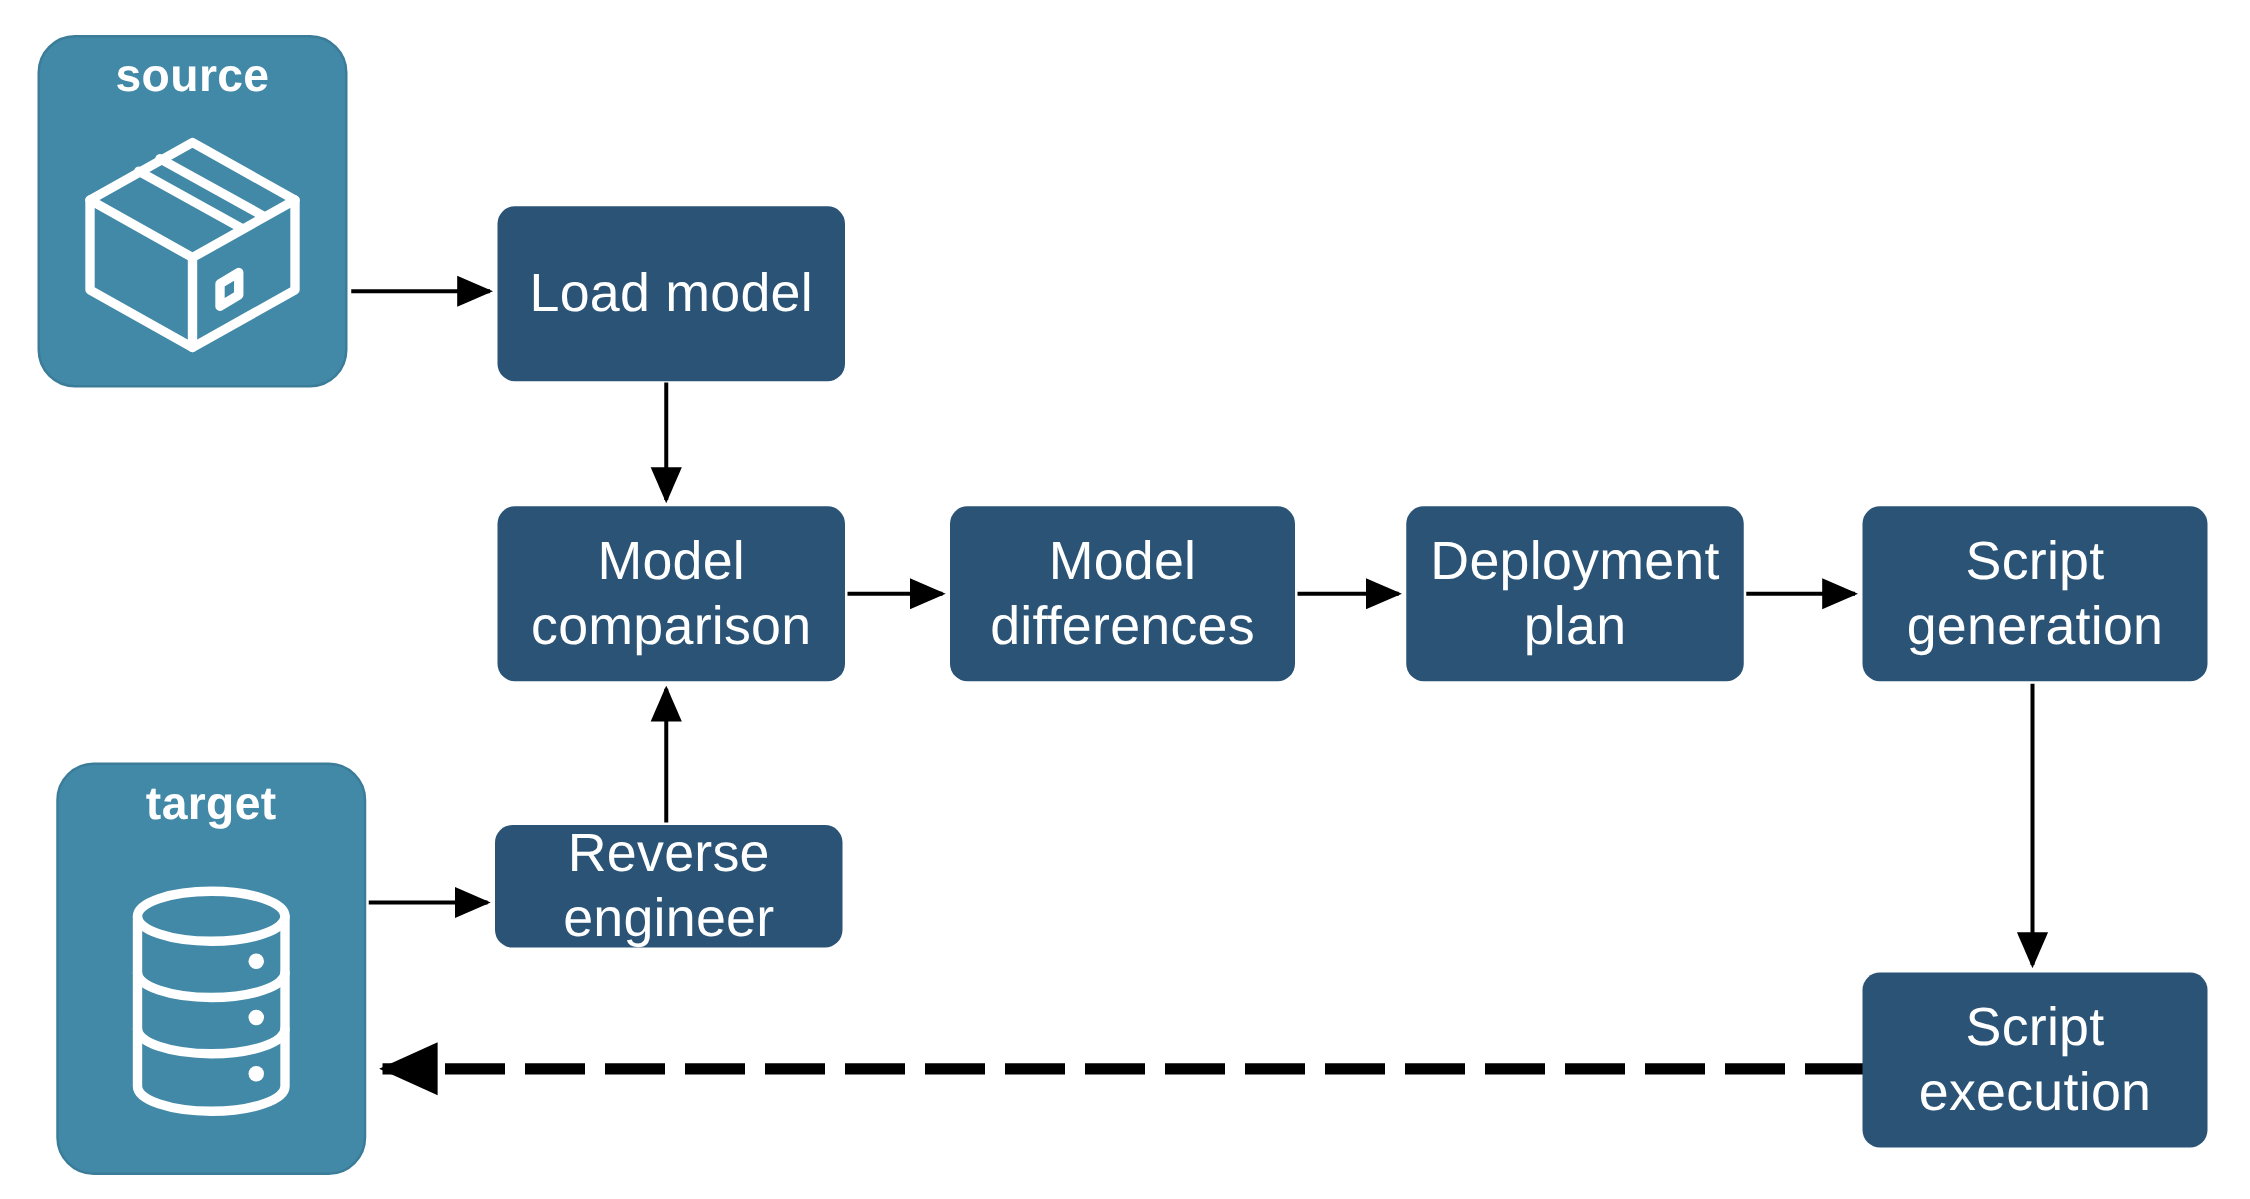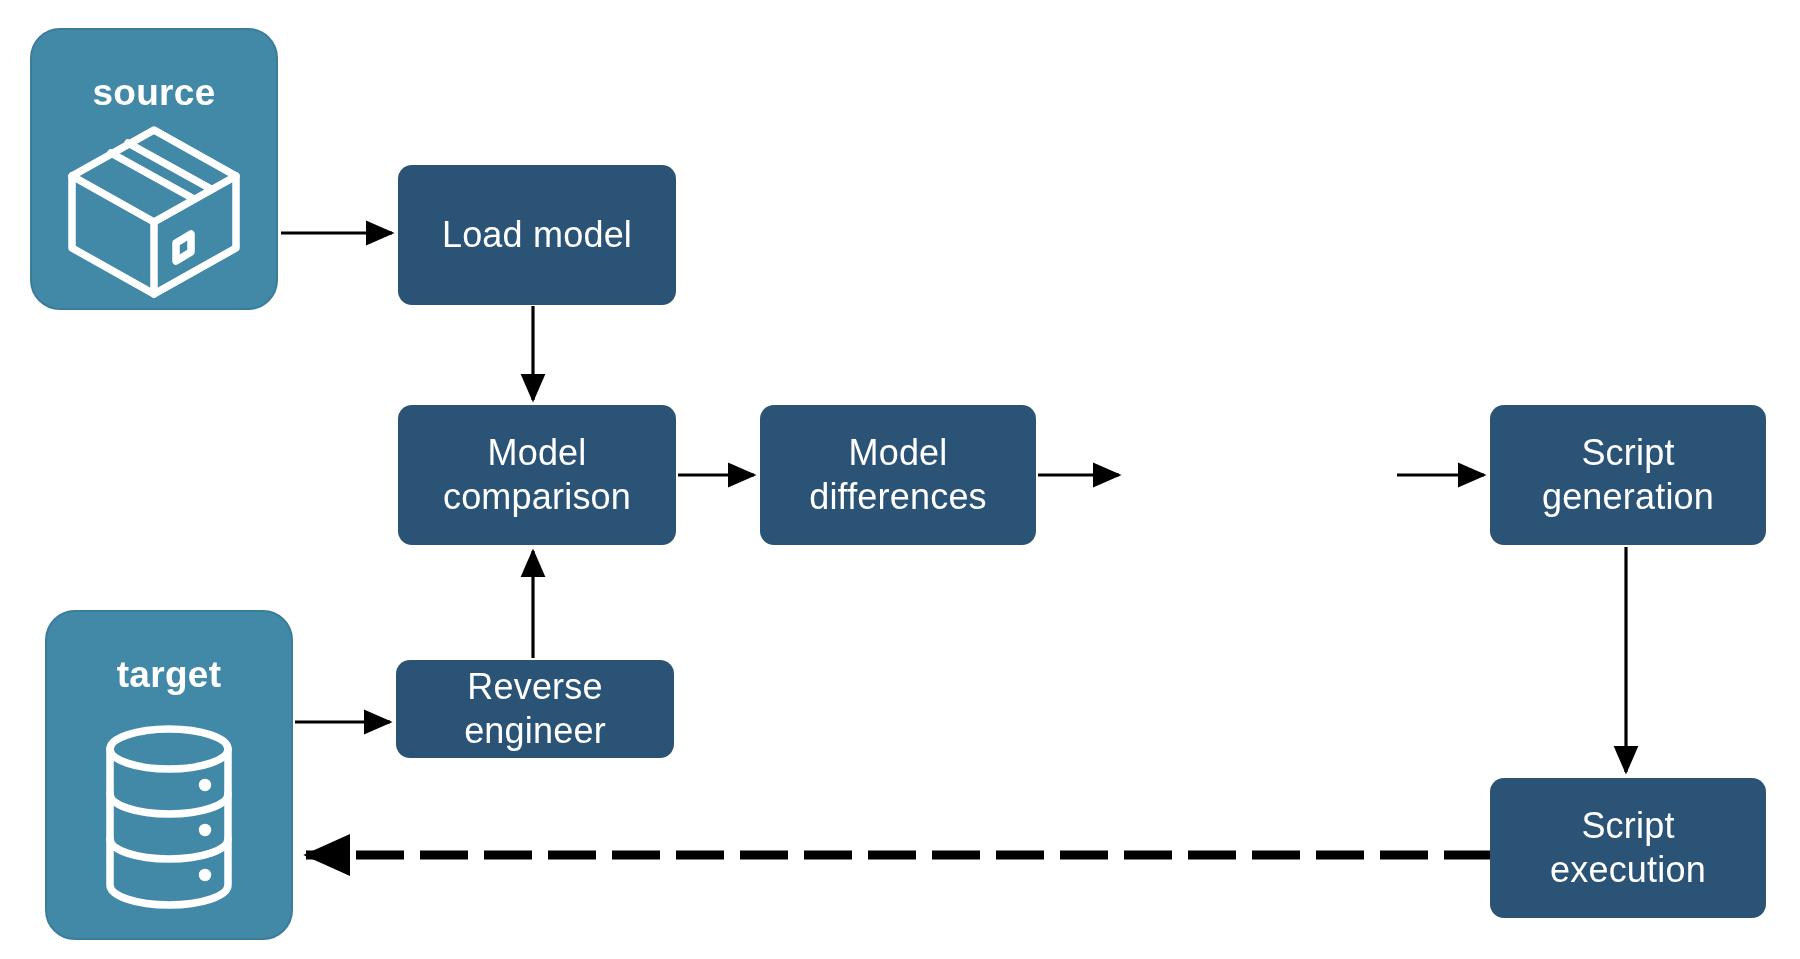--- a/index.html
+++ b/index.html
@@ -29,37 +29,37 @@
     box-sizing: border-box;
     display: flex;
     align-items: center;
     justify-content: center;
     text-align: center;
     color: #ffffff;
   }
   .node.process {
     background: #2a5375;
     border-radius: 14px;
-    font-size: 36px;
+    font-size: 43px;
     line-height: 1.22;
     font-weight: 400;
     letter-spacing: 0.2px;
   }
   .node.endpoint {
     background: #4289a8;
     border: 2px solid #3b7c99;
     border-radius: 30px;
     flex-direction: column;
     justify-content: flex-start;
   }
   .endpoint-label {
     font-size: 37px;
     font-weight: bold;
     letter-spacing: 0.3px;
-    margin-top: 42px;
+    margin-top: 10px;
   }
   .endpoint-icon {
     flex: 1;
     display: flex;
     align-items: center;
     justify-content: center;
     width: 100%;
   }
   .node-text {
     white-space: pre-line;
@@ -140,20 +140,24 @@
   <div class="node process" style="left:398px; top:405px; width:278px; height:140px;">
     <span class="node-text">Model
 comparison</span>
   </div>
 
   <div class="node process" style="left:760px; top:405px; width:276px; height:140px;">
     <span class="node-text">Model
 differences</span>
   </div>
 
+  <div class="node process" style="left:1125px; top:405px; width:270px; height:140px;">
+    <span class="node-text">Deployment
+plan</span>
+  </div>
 
   <div class="node process" style="left:1490px; top:405px; width:276px; height:140px;">
     <span class="node-text">Script
 generation</span>
   </div>
 
   <div class="node process" style="left:1490px; top:778px; width:276px; height:140px;">
     <span class="node-text">Script
 execution</span>
   </div>

